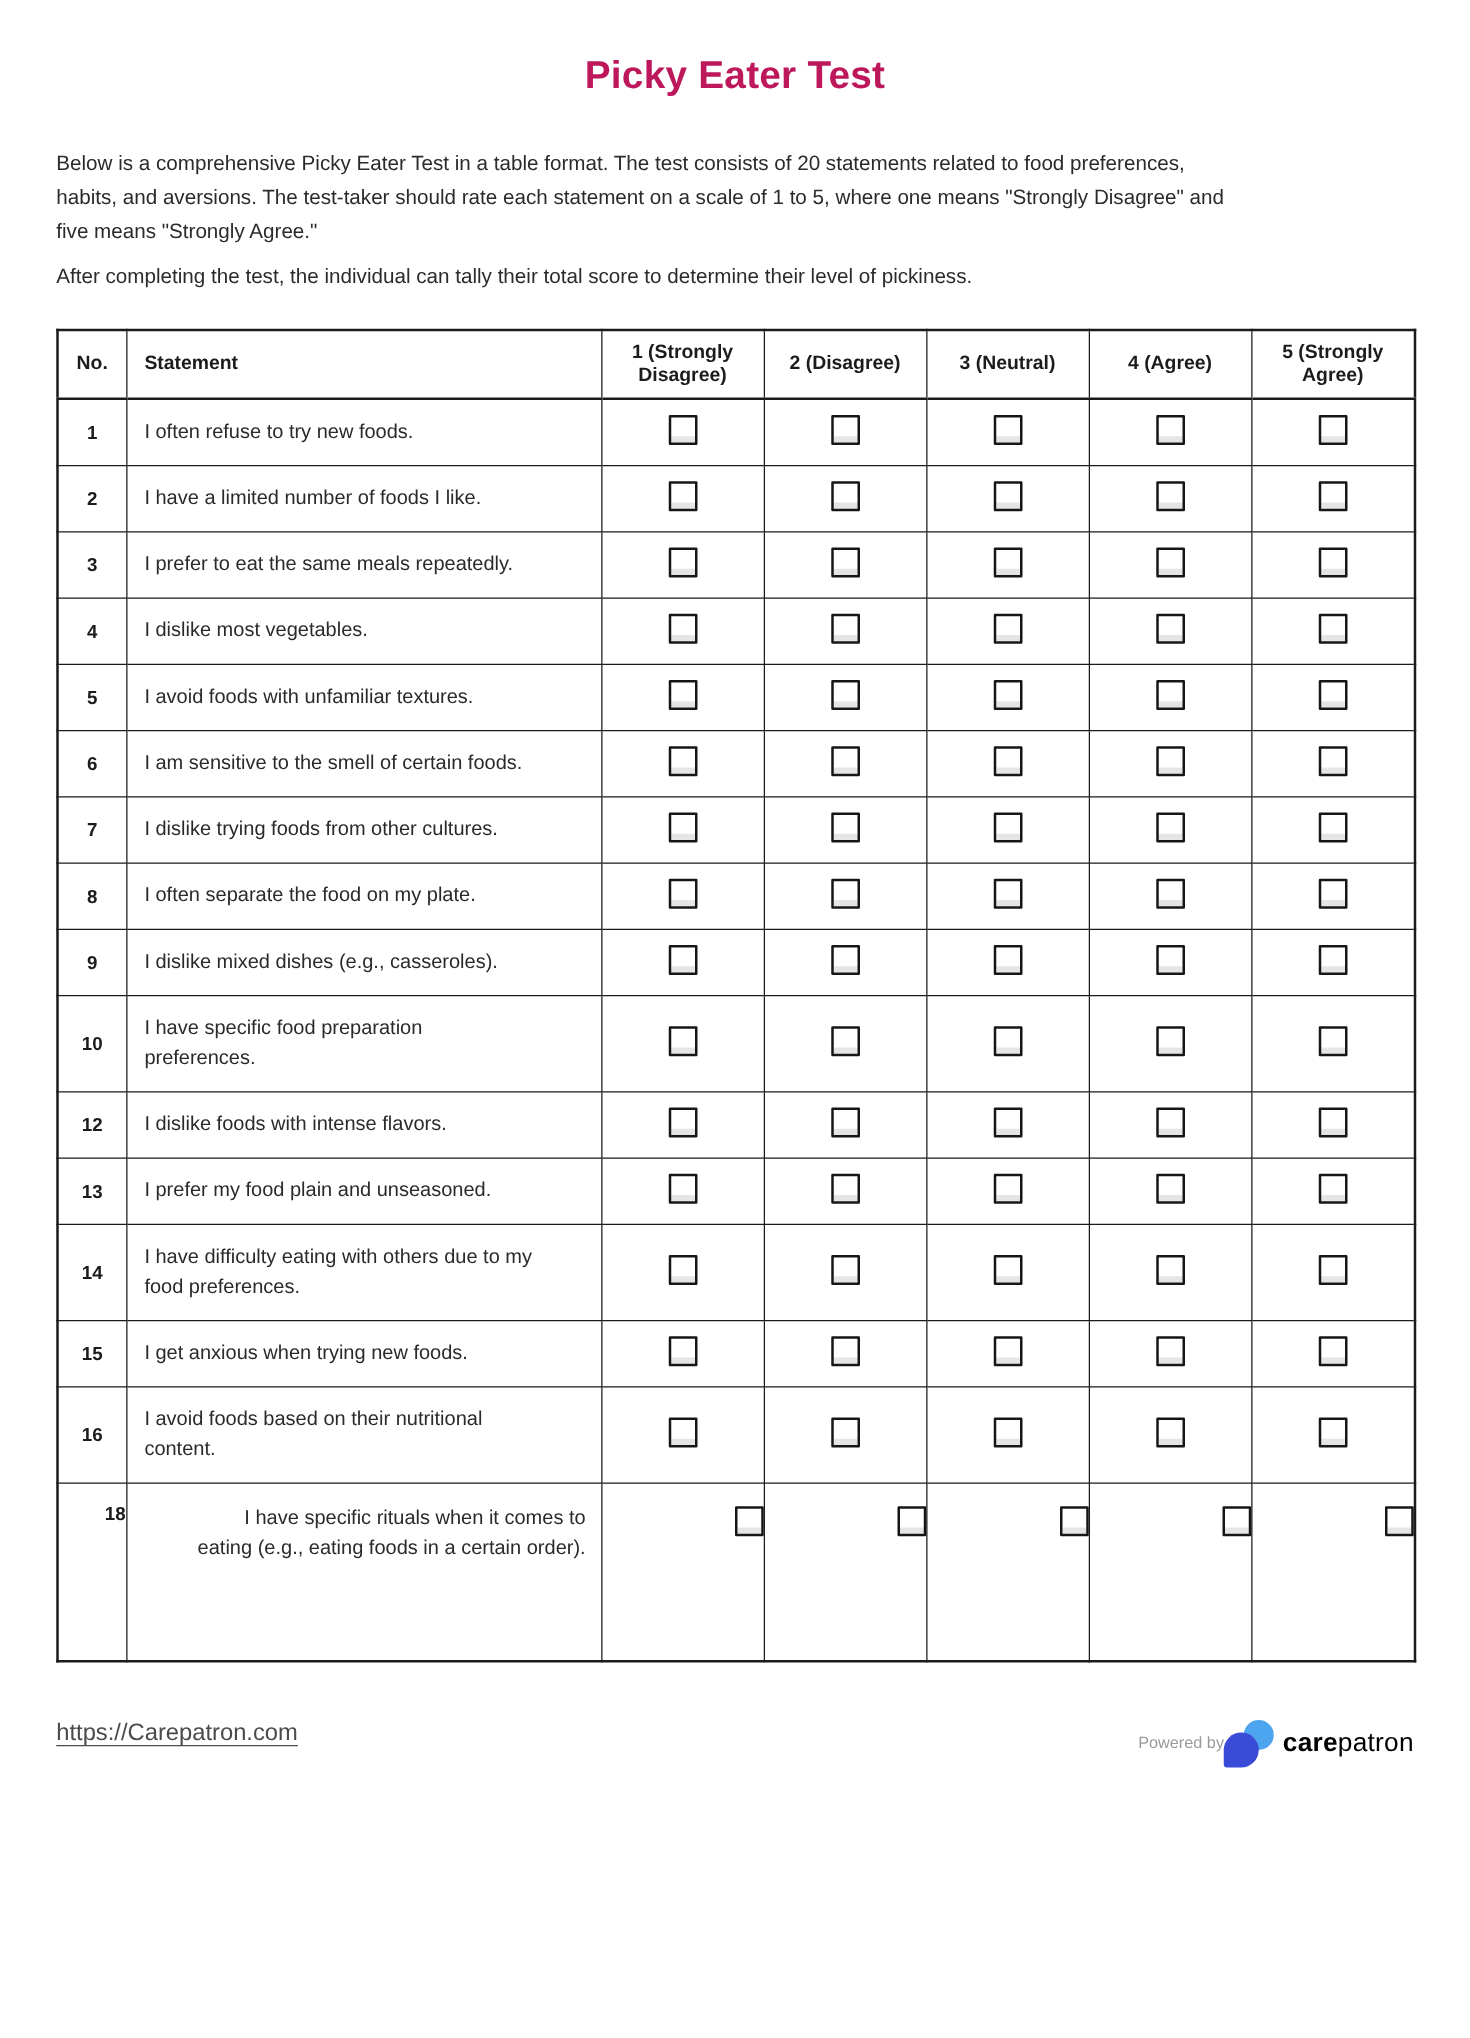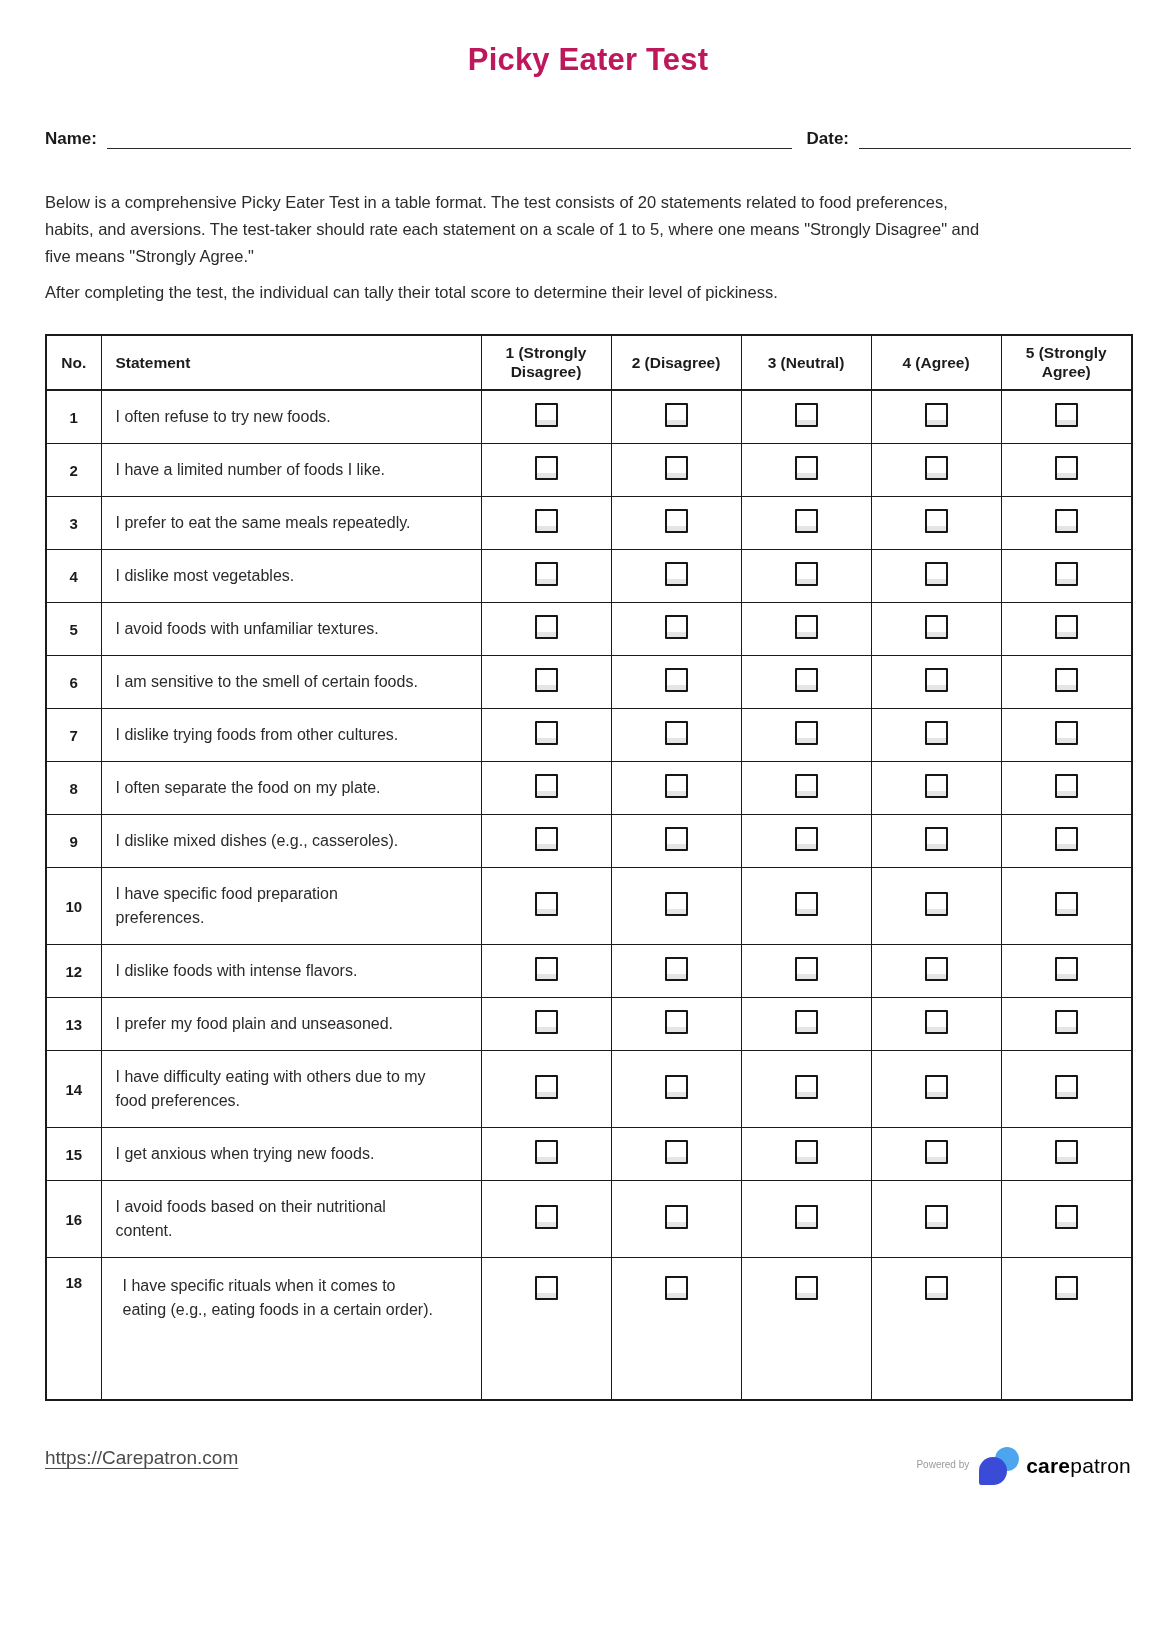--- a/index.html
+++ b/index.html
@@ -83,43 +83,42 @@
   .checkbox {
     display: inline-block;
     width: 23px; height: 24px;
     border: 2.6px solid #161616;
     background: #ffffff;
     box-shadow: inset 0 -5px 0 rgba(0,0,0,0.10);
     border-radius: 1px;
     cursor: pointer;
   }
   
-  .survey tbody tr:last-child td { height: 142px; vertical-align: top; }
+  .survey tbody tr:last-child td { height: 142px; vertical-align: top; text-align: right; }
   .survey tbody tr:last-child td.no { padding-top: 16px; }
   .survey tbody tr:last-child td.cb { padding-top: 18px; }
   .survey tbody tr:last-child td.stmt { padding-top: 16px; padding-left: 21px; }
 
   .footer {
     margin-top: 46px;
     display: flex;
     align-items: flex-start;
     justify-content: space-between;
   }
   a.site-link {
     font-size: 19px;
     color: #4b4b4b;
     text-decoration: underline;
     text-underline-offset: 4px;
     cursor: pointer;
   }
   .brand { display: flex; align-items: center; }
   .powered {
-    font-size: 10px;
+    font-size: 13px;
     color: #9a9a9a;
-    margin-right: 10px;
     padding-bottom: 2px;
   }
   .logo-mark { position: relative; width: 40px; height: 38px; margin-right: 7px; }
   .logo-circle-light {
     position: absolute; right: 0; top: 0;
     width: 24px; height: 24px;
     border-radius: 50%;
     background: #4da5f0;
   }
   .logo-circle-dark {
@@ -132,26 +131,20 @@
   .wordmark .bold { font-weight: 700; }
   .wordmark .reg { font-weight: 400; }
 </style>
 </head>
 <body>
 
 <div class="page">
 
   <h1 class="doc-title">Picky Eater Test</h1>
 
-  <div class="name-row">
-    <span>Name:</span>
-    <span class="fill-line name-line"></span>
-    <span>Date:</span>
-    <span class="fill-line date-line"></span>
-  </div>
 
   <p class="intro">Below is a comprehensive Picky Eater Test in a table format. The test consists of 20 statements related to food preferences,
 habits, and aversions. The test-taker should rate each statement on a scale of 1 to 5, where one means "Strongly Disagree" and
 five means "Strongly Agree."</p>
   <p class="intro second">After completing the test, the individual can tally their total score to determine their level of pickiness.</p>
 
   <table class="survey">
     <colgroup>
       <col style="width:55px">
       <col style="width:380px">

